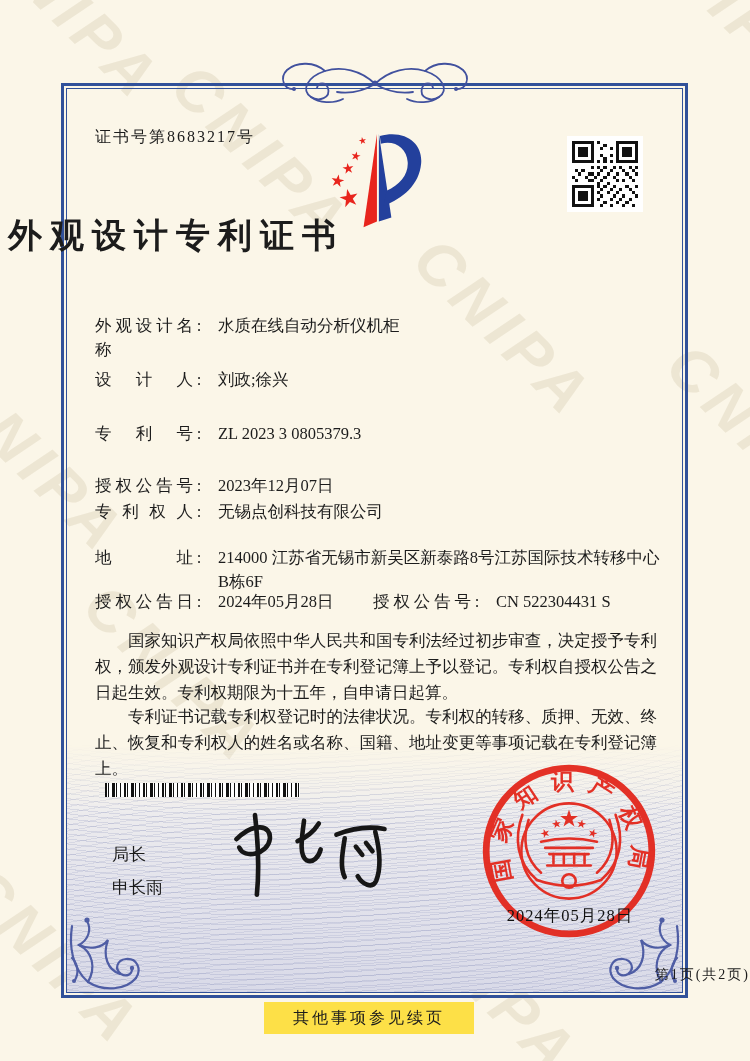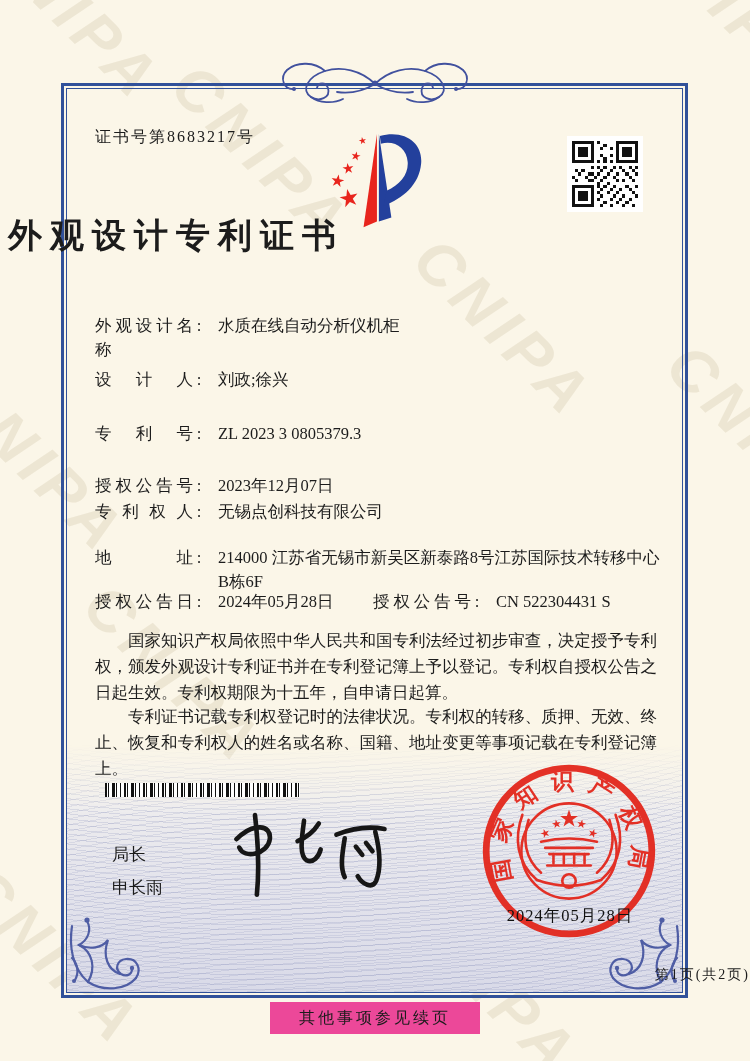--- a/index.html
+++ b/index.html
@@ -96,21 +96,21 @@
   .seal{position:absolute;left:481px;top:763px;z-index:5;}
   .seal-date{
     position:absolute;left:487px;top:905px;width:166px;text-align:center;
     font-size:16.5px;z-index:6;color:#111;letter-spacing:1px;
   }
   .page-info{
     position:absolute;left:0;right:0;top:966px;text-align:right;
     font-size:14px;letter-spacing:2px;z-index:4;
   }
   .cont-band{
-    position:absolute;left:270px;top:1002px;width:210px;height:32px;background:#ec4899;
+    position:absolute;left:264px;top:1002px;width:210px;height:32px;background:#fde047;
     z-index:4;display:flex;align-items:center;justify-content:center;
   }
   .cont-text{font-size:16px;letter-spacing:3px;}
   svg{display:block}
 </style>
 </head>
 <body>
 
 <div class="wm wm1">CNIPA</div>
 <div class="wm wm2">CNIPA</div>

